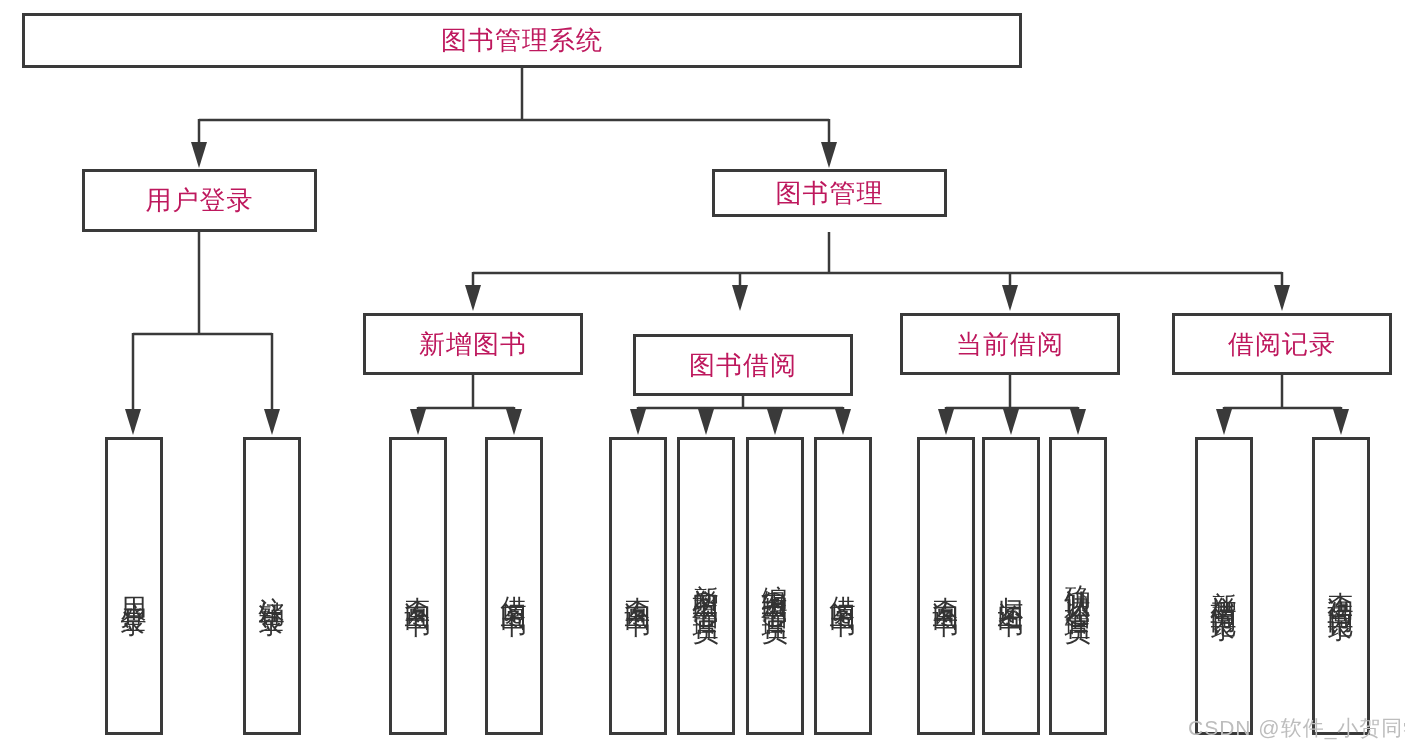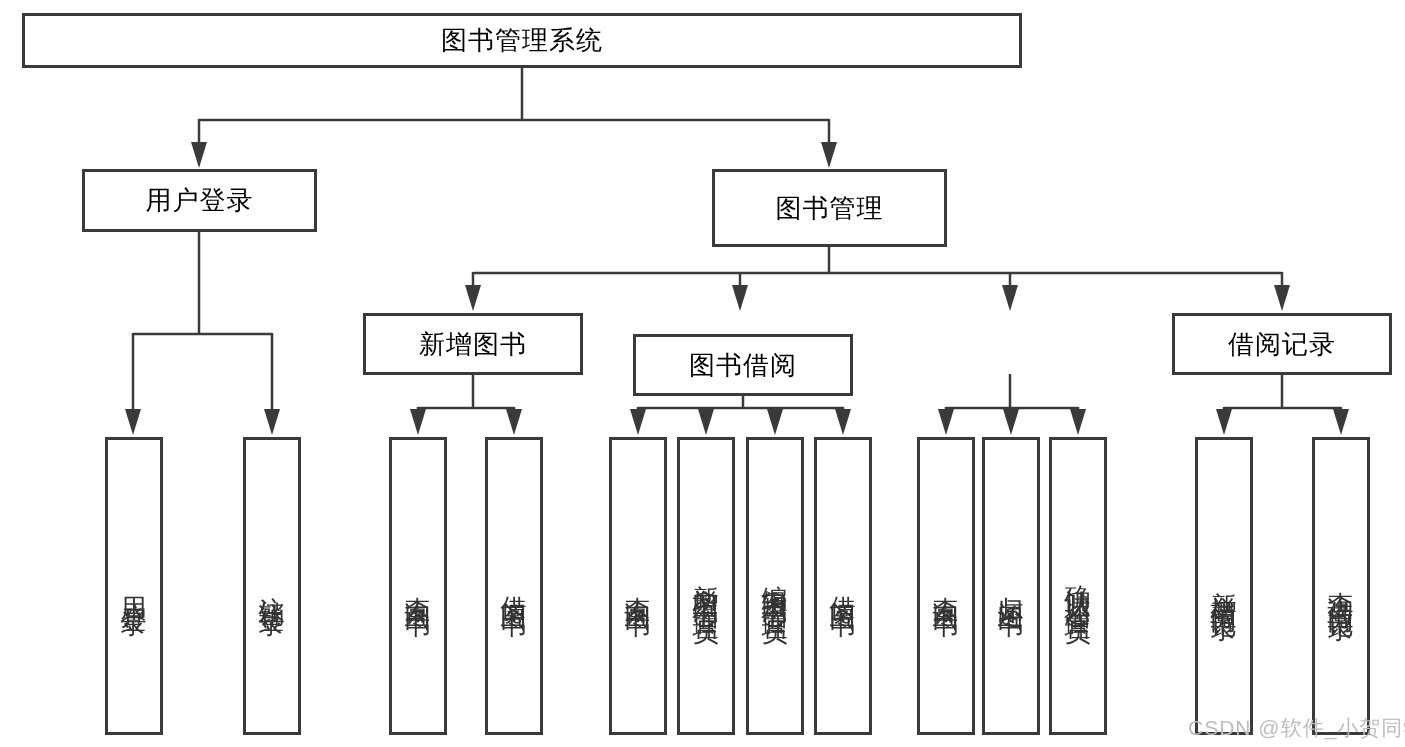--- a/index.html
+++ b/index.html
@@ -4,21 +4,21 @@
 <style>
   html,body { margin:0; padding:0; background:#ffffff; }
   .canvas {
     position:relative; width:1405px; height:747px; background:#ffffff;
     font-family:"Liberation Sans", sans-serif; overflow:hidden;
   }
   svg.wires { position:absolute; left:0; top:0; width:1405px; height:747px; }
   .hbox {
     position:absolute; box-sizing:border-box; background:#ffffff;
     border:3px solid #3a3a3a; display:flex; align-items:center; justify-content:center;
-    font-size:26px; color:#000000; letter-spacing:1px; white-space:nowrap;
+    font-size:26px; color:#be185d; letter-spacing:1px; white-space:nowrap;
   }
   .leaf {
     position:absolute; box-sizing:border-box; top:437px; width:58px; height:298px;
     background:#ffffff; border:3px solid #3a3a3a;
     display:flex; align-items:center; justify-content:center;
   }
   .leaf span {
     writing-mode:vertical-rl; text-orientation:mixed;
     font-size:26px; letter-spacing:5px; line-height:1; color:#333333;
   }
@@ -94,24 +94,25 @@
       <polygon points="1003,409 1019,409 1011,435"></polygon>
       <polygon points="1070,409 1086,409 1078,435"></polygon>
       <polygon points="1216,409 1232,409 1224,435"></polygon>
       <polygon points="1333,409 1349,409 1341,435"></polygon>
     </g>
   </svg>
 
   <div class="hbox" style="left:22px; top:13px; width:1000px; height:55px;">图书管理系统</div>
 
   <div class="hbox" style="left:82px; top:169px; width:235px; height:63px;">用户登录</div>
-  <div class="hbox" style="left:712px; top:169px; width:235px; height:78px;font-family:Liberation Serif, serif;">图书管理</div>
+  <div class="hbox" style="left:712px; top:169px; width:235px; height:48px;font-family:Liberation Serif, serif;">图书管理</div>
 
   <div class="hbox" style="left:363px; top:313px; width:220px; height:62px;">新增图书</div>
   <div class="hbox" style="left:633px; top:313px; width:220px; height:62px;margin-top:21px;">图书借阅</div>
+  <div class="hbox" style="left:900px; top:313px; width:220px; height:62px;">当前借阅</div>
   <div class="hbox" style="left:1172px; top:313px; width:220px; height:62px;">借阅记录</div>
 
   <div class="leaf" style="left:105px;">
     <span>用户登录</span>
   </div>
   <div class="leaf" style="left:243px;">
     <span>注销登录</span>
   </div>
 
   <div class="leaf" style="left:389px;">

